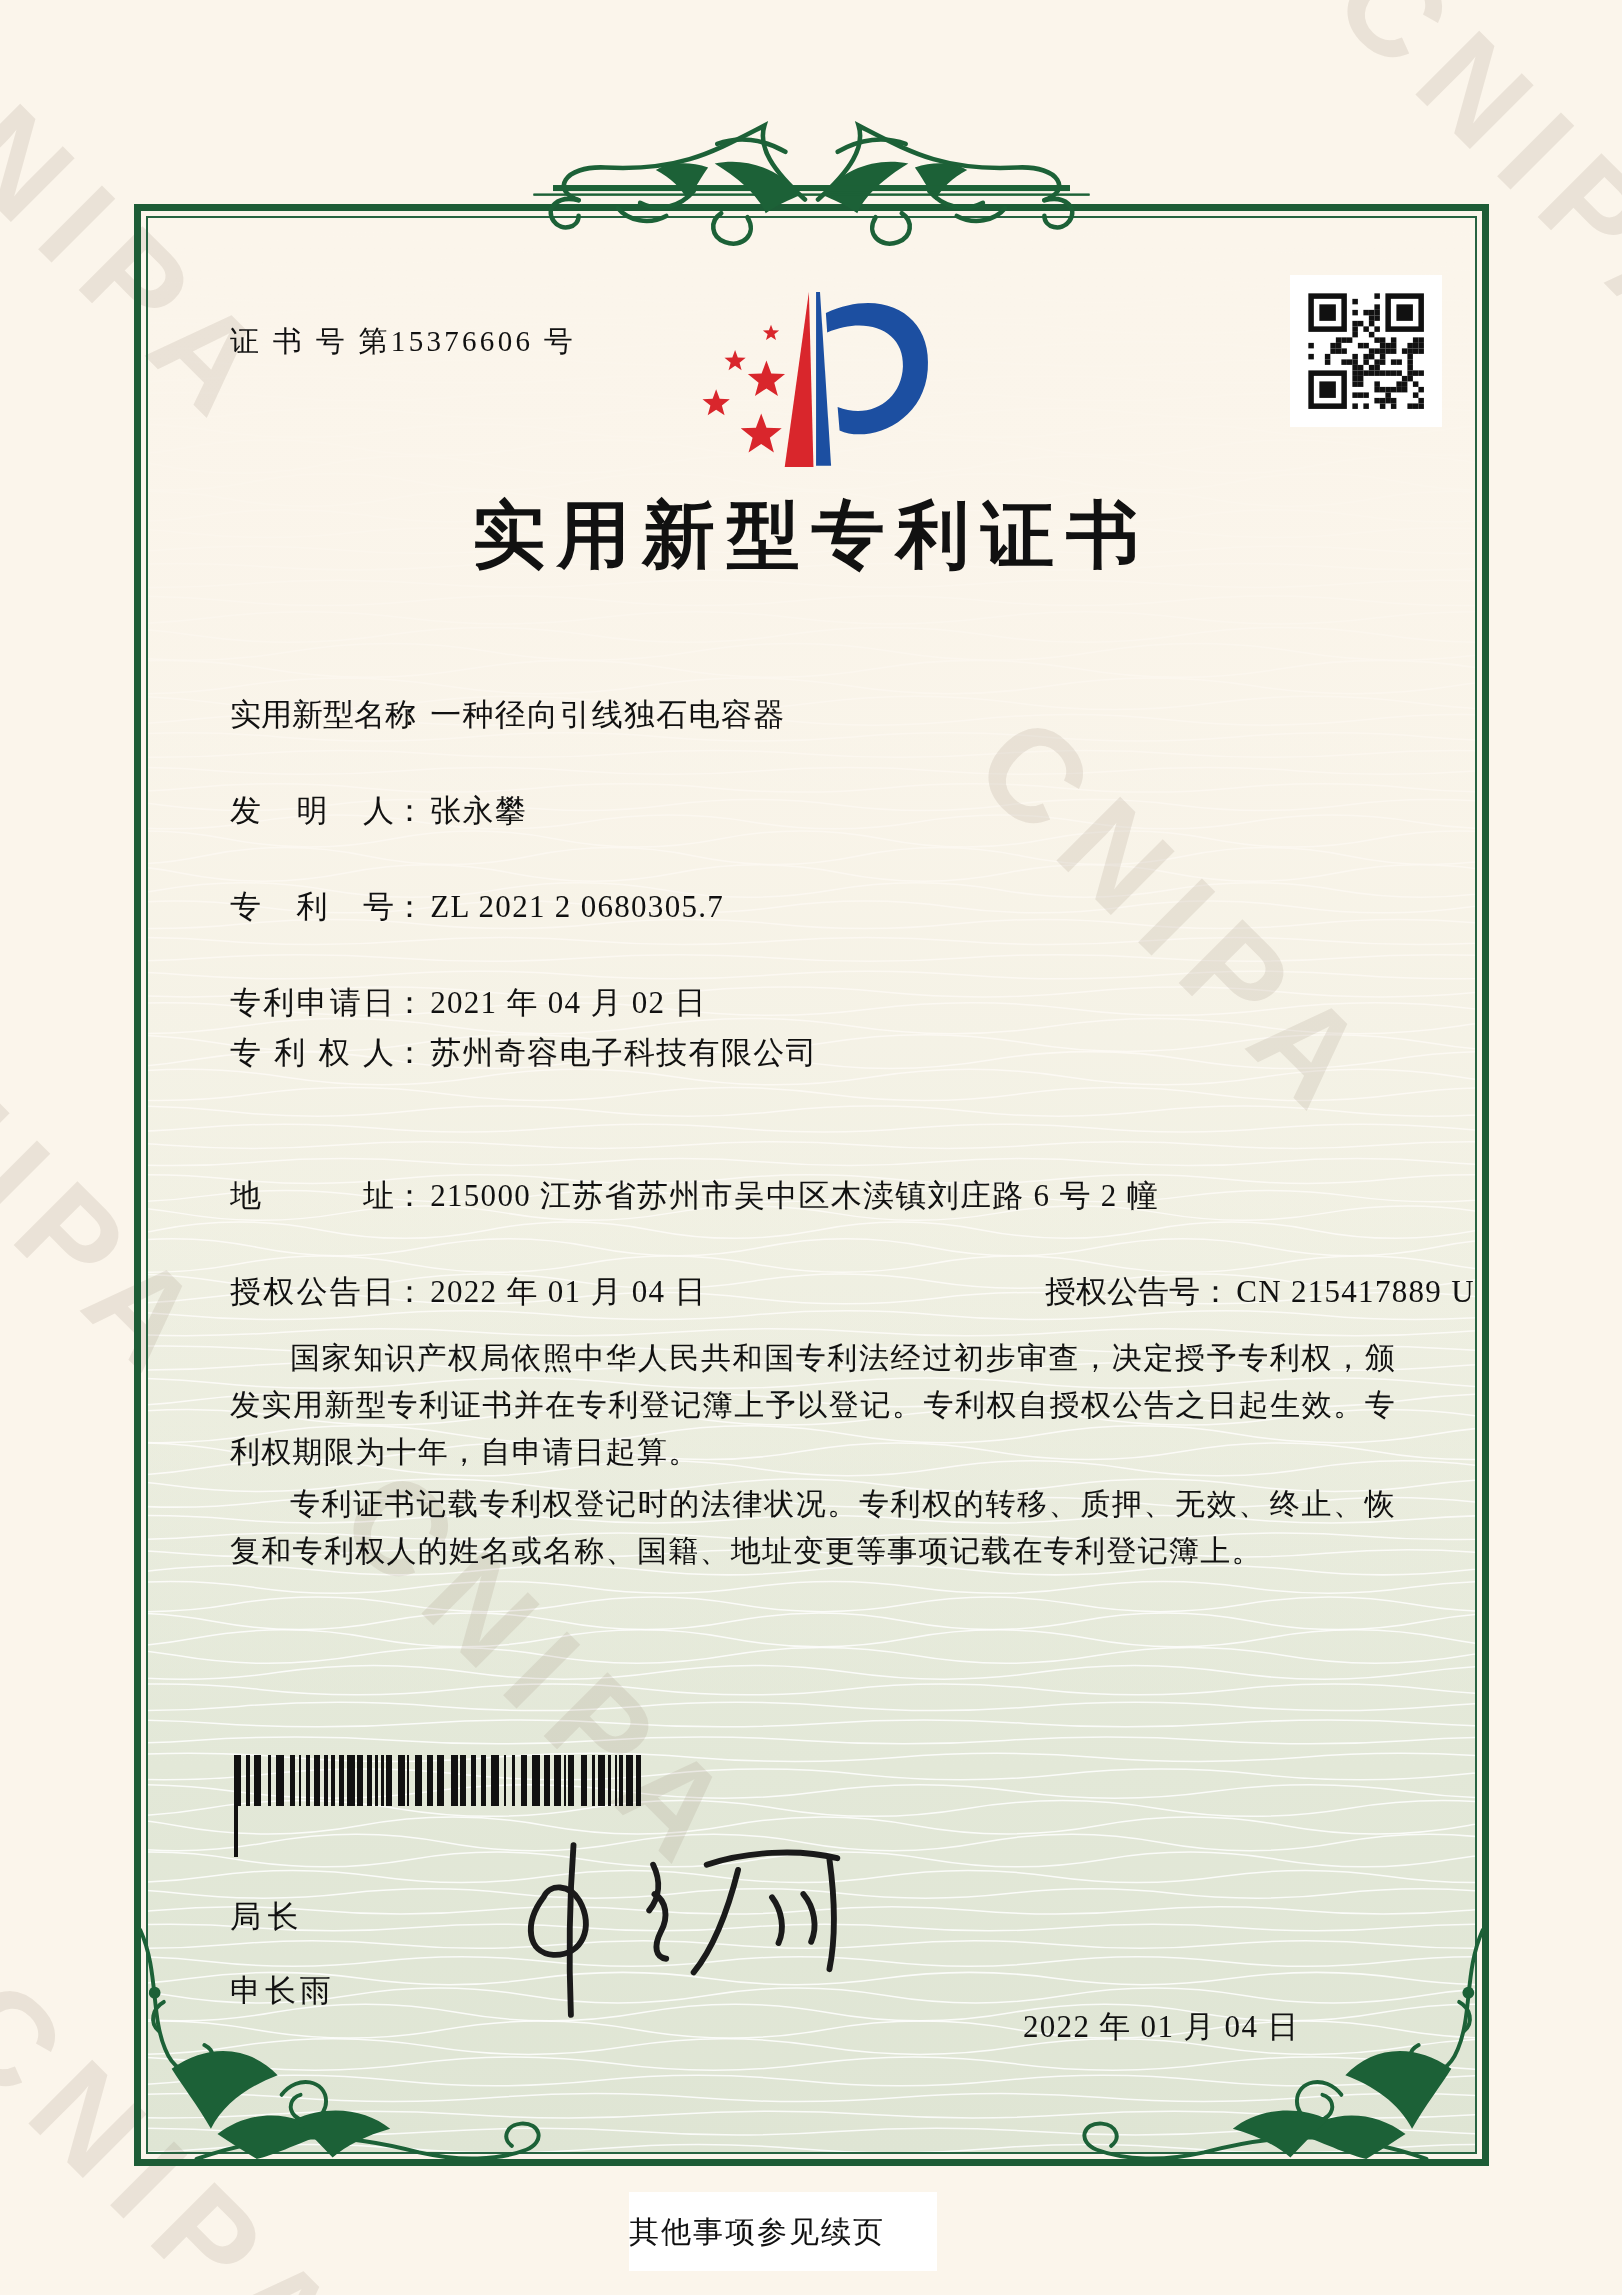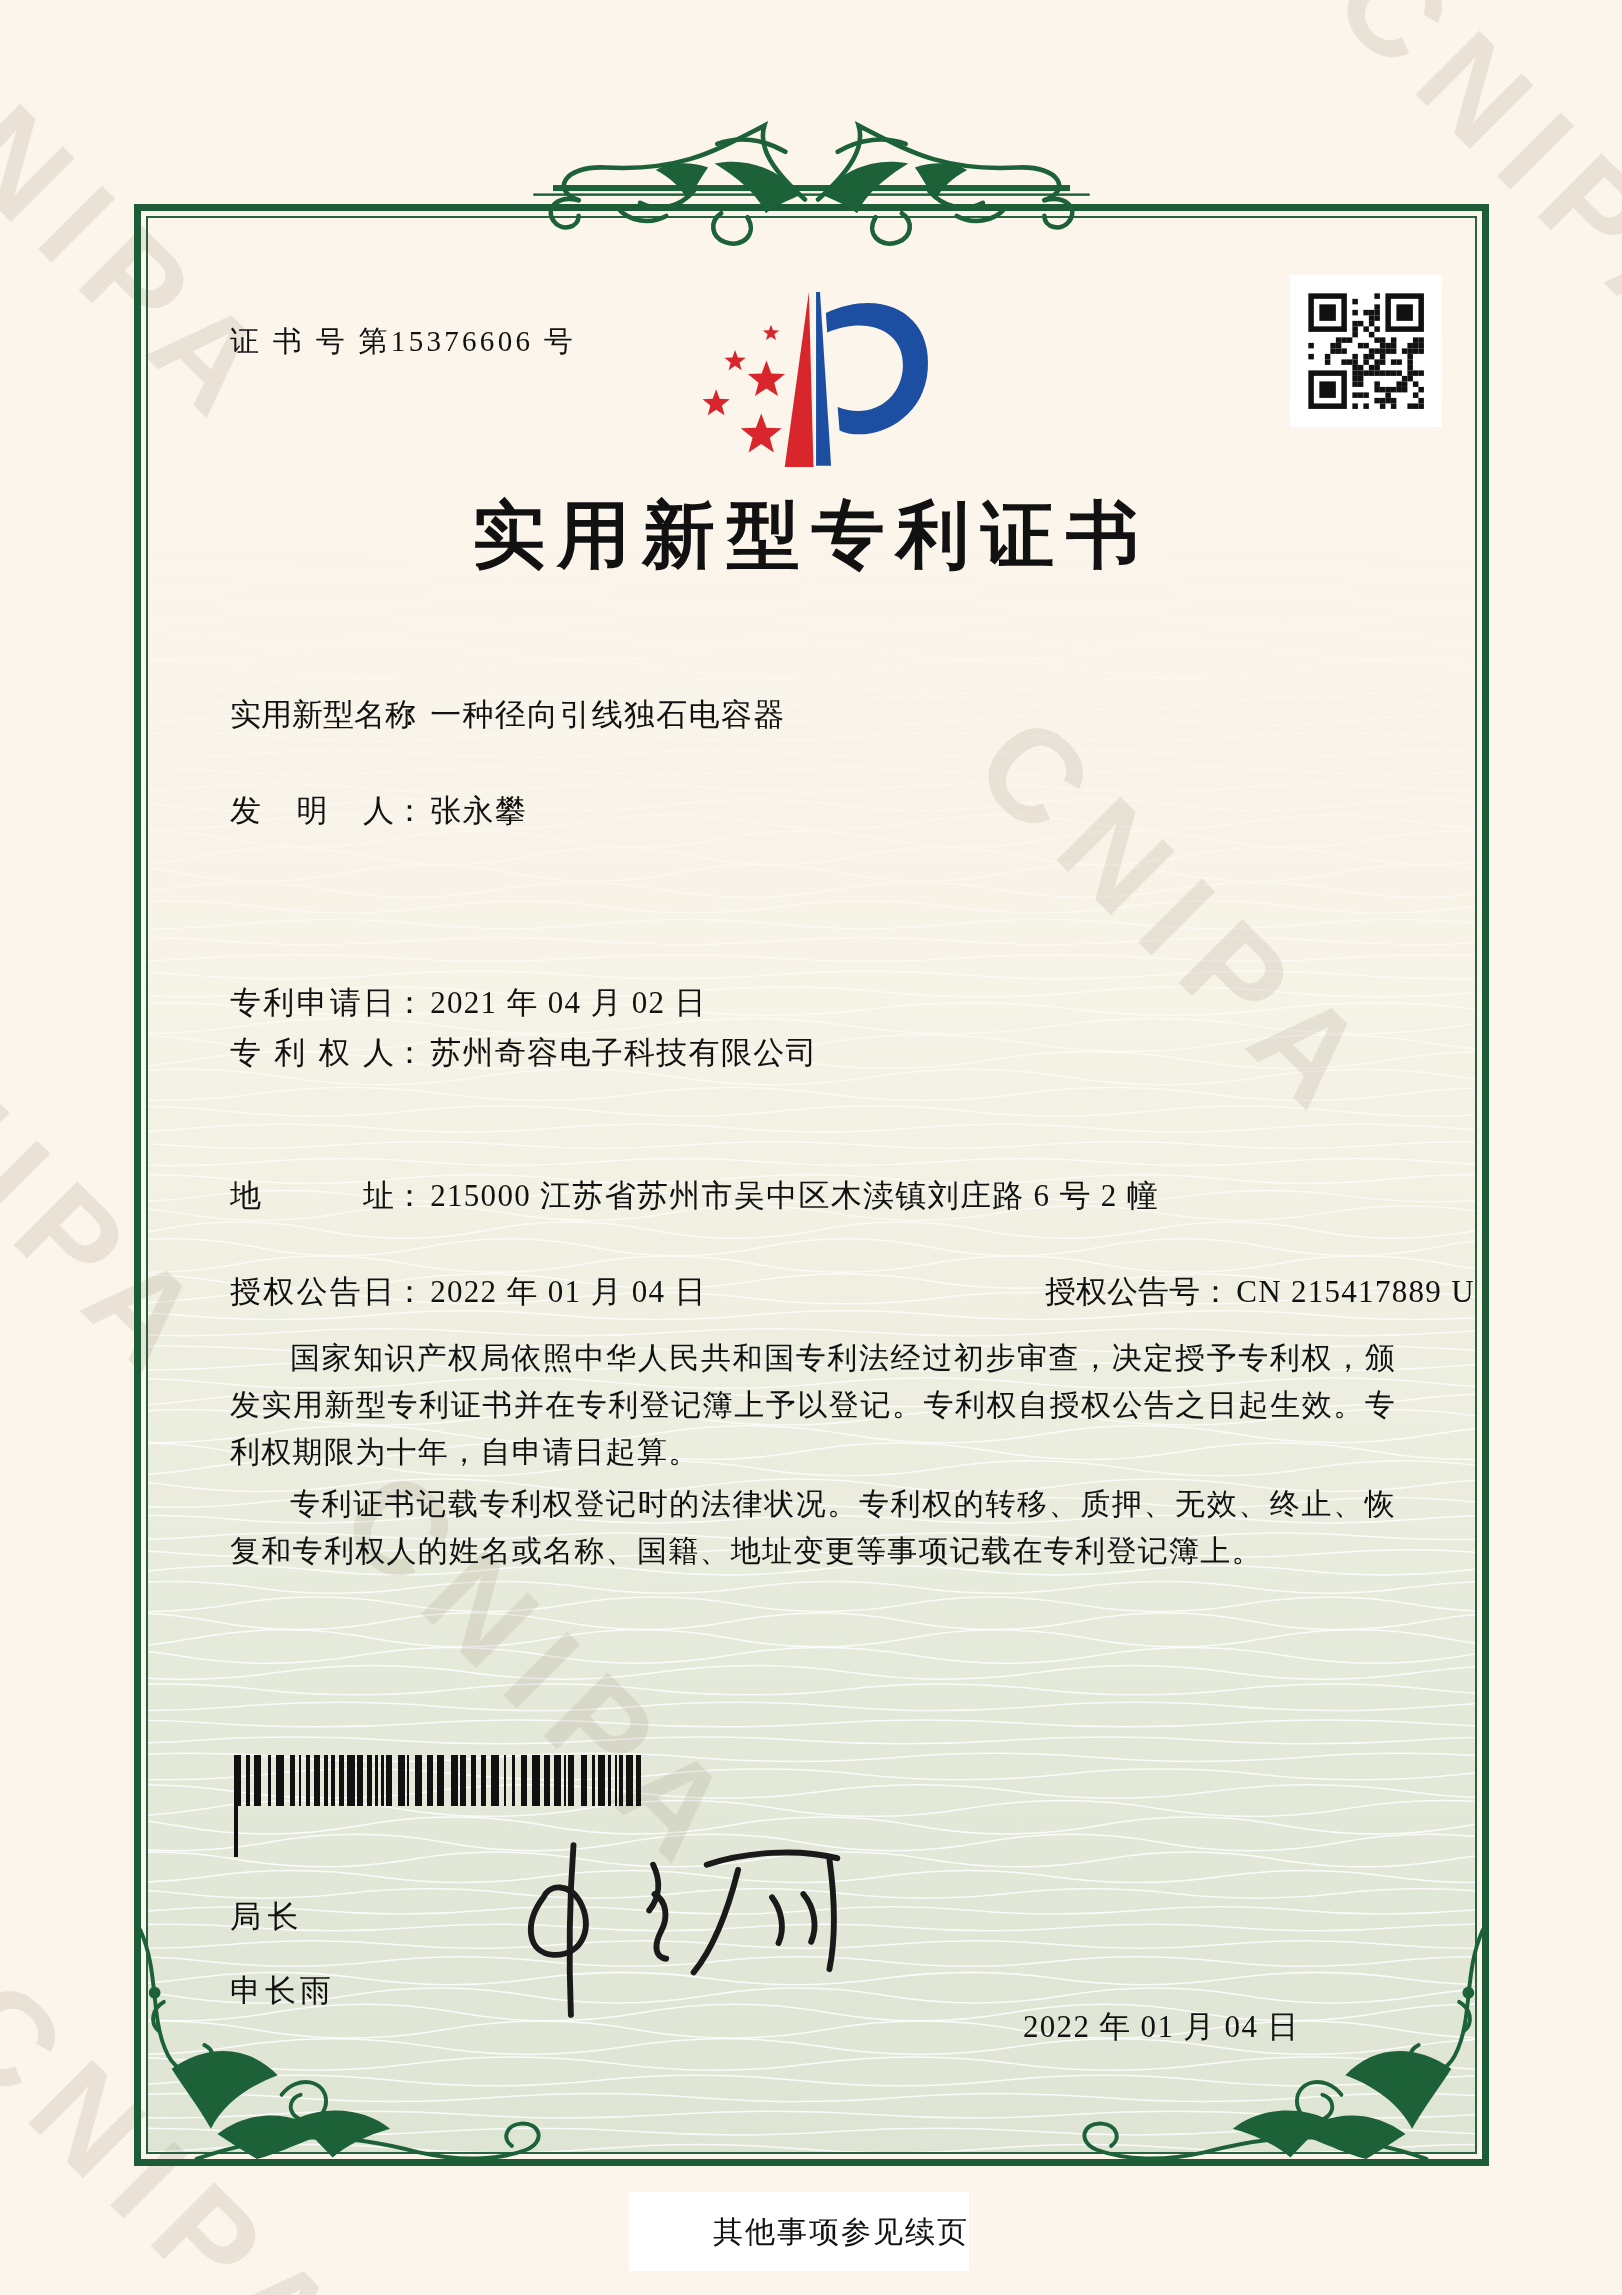--- a/index.html
+++ b/index.html
@@ -56,22 +56,22 @@
   }
   .body-text p{margin:0 0 5.2px 0; text-indent:60px;}
   .barcode{position:absolute; left:234px; top:1755px; width:414px; height:51px; font-size:0;}
   .barcode span{display:inline-block; height:51px; vertical-align:top;}
   .officer-title{position:absolute; left:230px; top:1896px; font-size:31px; letter-spacing:6.5px;}
   .officer-name{position:absolute; left:230px; top:1970px; font-size:31px; letter-spacing:3.9px;}
   .signature{position:absolute; left:445px; top:1819px; width:432px; height:222px;}
   .issue-date{position:absolute; left:1023px; top:2006px; font-size:31px; letter-spacing:1.3px;}
   .page-no{position:absolute; left:0; top:2099px; width:1623px; text-align:center; font-size:27.5px;}
   .footer-box{
-    position:absolute; left:629px; top:2192px; width:340px; height:79px;
-    background:#ffffff; text-align:right; line-height:79px; font-size:30px; letter-spacing:2px;
+    position:absolute; left:629px; top:2192px; width:308px; height:79px;
+    background:#ffffff; text-align:left; line-height:79px; font-size:30px; letter-spacing:2px;
   }
 </style>
 </head>
 <body>
 
 <div class="page">
 
   <div class="waves-wrap">
     <svg id="waves" width="1328" height="1936" viewBox="0 0 2030 2958">
         <defs>
@@ -417,20 +417,23 @@
     </div>
 
     <div class="title">实用新型专利证书</div>
 
     <div class="field" style="top:694px">
       <span class="flabel">实用新型名称</span><span>：</span><span class="fvalue">一种径向引线独石电容器</span>
     </div>
     <div class="field" style="top:790px">
       <span class="flabel">发明人</span><span>：</span><span class="fvalue">张永攀</span>
     </div>
+    <div class="field" style="top:886px">
+      <span class="flabel">专利号</span><span>：</span><span class="fvalue">ZL 2021 2 0680305.7</span>
+    </div>
     <div class="field" style="top:982px">
       <span class="flabel">专利申请日</span><span>：</span><span class="fvalue">2021 年 04 月 02 日</span>
     </div>
     <div class="field" style="top:1032px">
       <span class="flabel">专利权人</span><span>：</span><span class="fvalue">苏州奇容电子科技有限公司</span>
     </div>
     <div class="field" style="top:1175px">
       <span class="flabel">地址</span><span>：</span><span class="fvalue">215000 江苏省苏州市吴中区木渎镇刘庄路 6 号 2 幢</span>
     </div>
     <div class="field" style="top:1271px">

